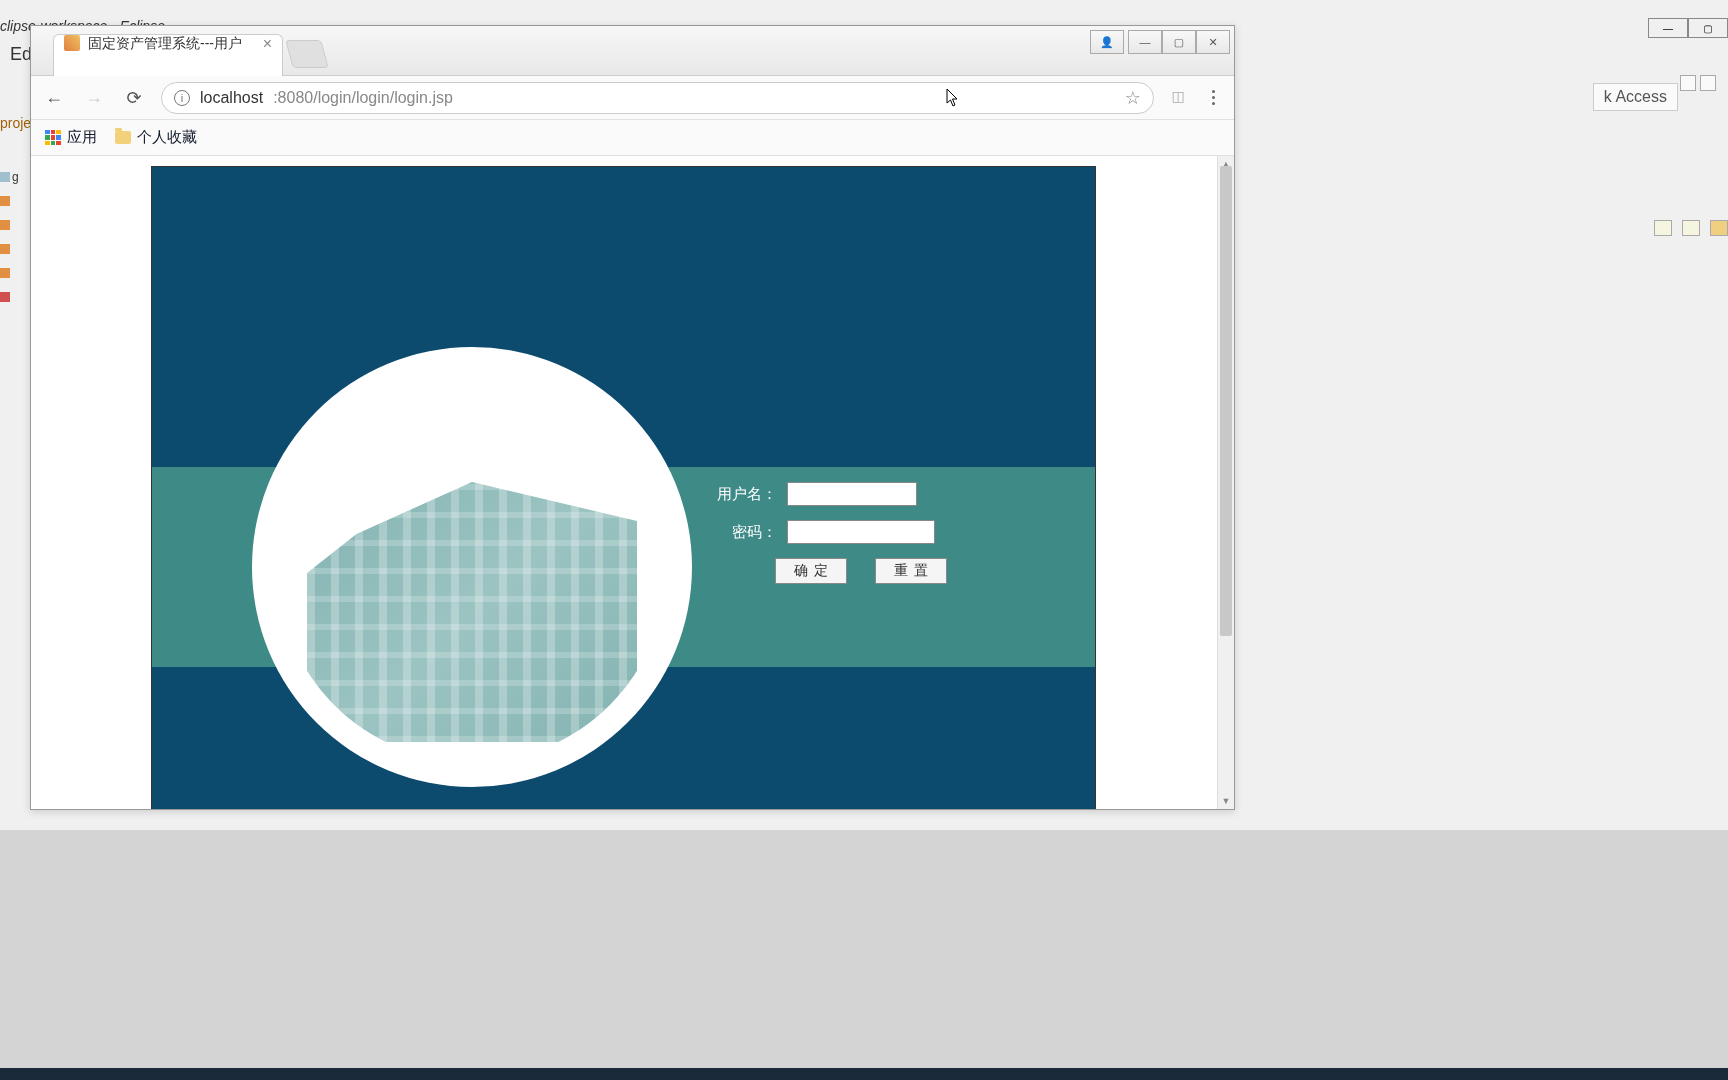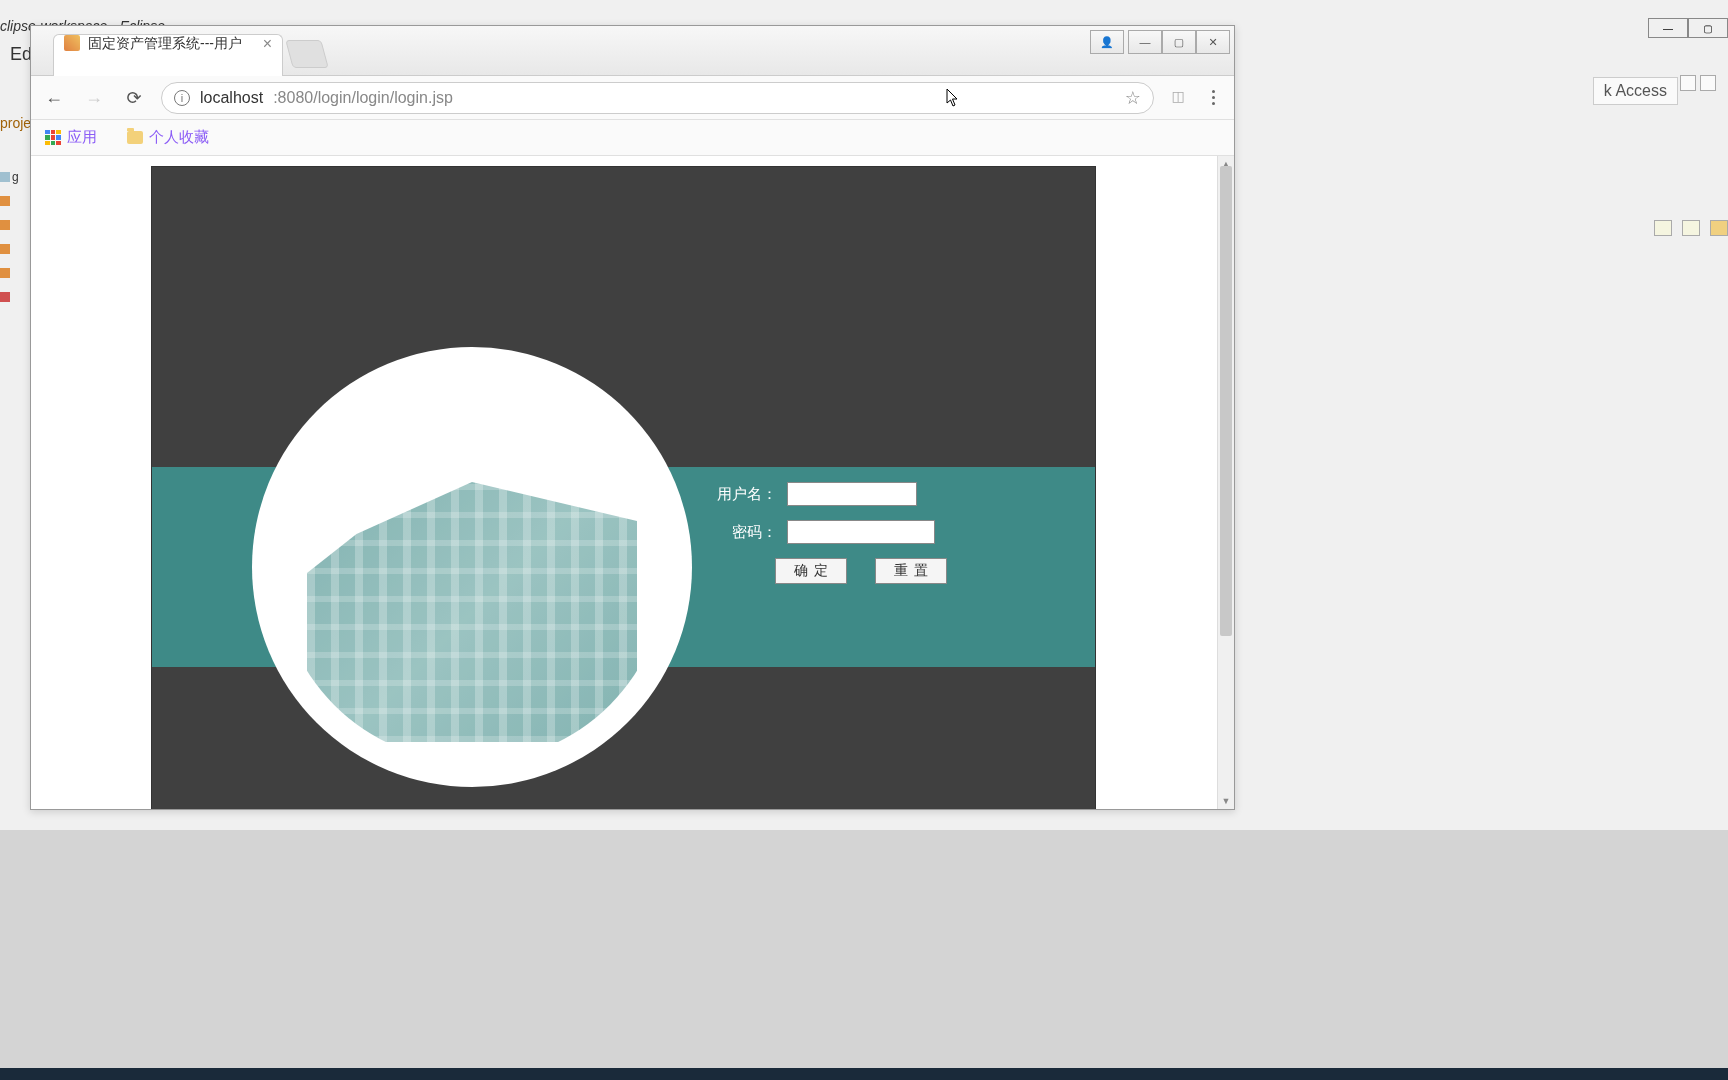--- a/index.html
+++ b/index.html
@@ -62,21 +62,21 @@
     width: 10px;
     height: 10px;
     background: #a0c0d0;
     display: inline-block;
   }
   .tree-icon.orange { background: #e09040; }
   .tree-icon.red { background: #d05050; }
   
   .quick-access {
     position: absolute;
-    top: 77px;
+    top: 83px;
     right: 50px;
     font-size: 16px;
     color: #555;
     border: 1px solid #ccc;
     padding: 4px 10px;
     background: #fafafa;
   }
   
   .eclipse-right-icons {
     position: absolute;
@@ -284,23 +284,23 @@
   .menu-dots span { width: 3px; height: 3px; background: #666; border-radius: 50%; }
   
   
   .bookmarks-bar {
     height: 36px;
     background: #fafafa;
     border-bottom: 1px solid #e0e0e0;
     display: flex;
     align-items: center;
     padding: 0 14px;
-    gap: 30px;
+    gap: 18px;
     font-size: 15px;
-    color: #8b5cf6;
+    color: #0f172a;
   }
   .bm-item {
     display: flex;
     align-items: center;
     gap: 6px;
     cursor: pointer;
   }
   .apps-icon {
     width: 16px; height: 16px;
     display: grid;
@@ -360,21 +360,21 @@
   .scroll-arrow.down{bottom:0;}
   
   
   .login-page {
     position: absolute;
     top: 10px;
     left: 120px;
     width: 945px;
     height: 660px;
     border: 1px solid #333;
-    background: #404040;
+    background: #0c4a6e;
     overflow: hidden;
   }
   
   .teal-band {
     position: absolute;
     top: 300px;
     left: 0;
     right: 0;
     height: 200px;
     background: #3e8a87;

